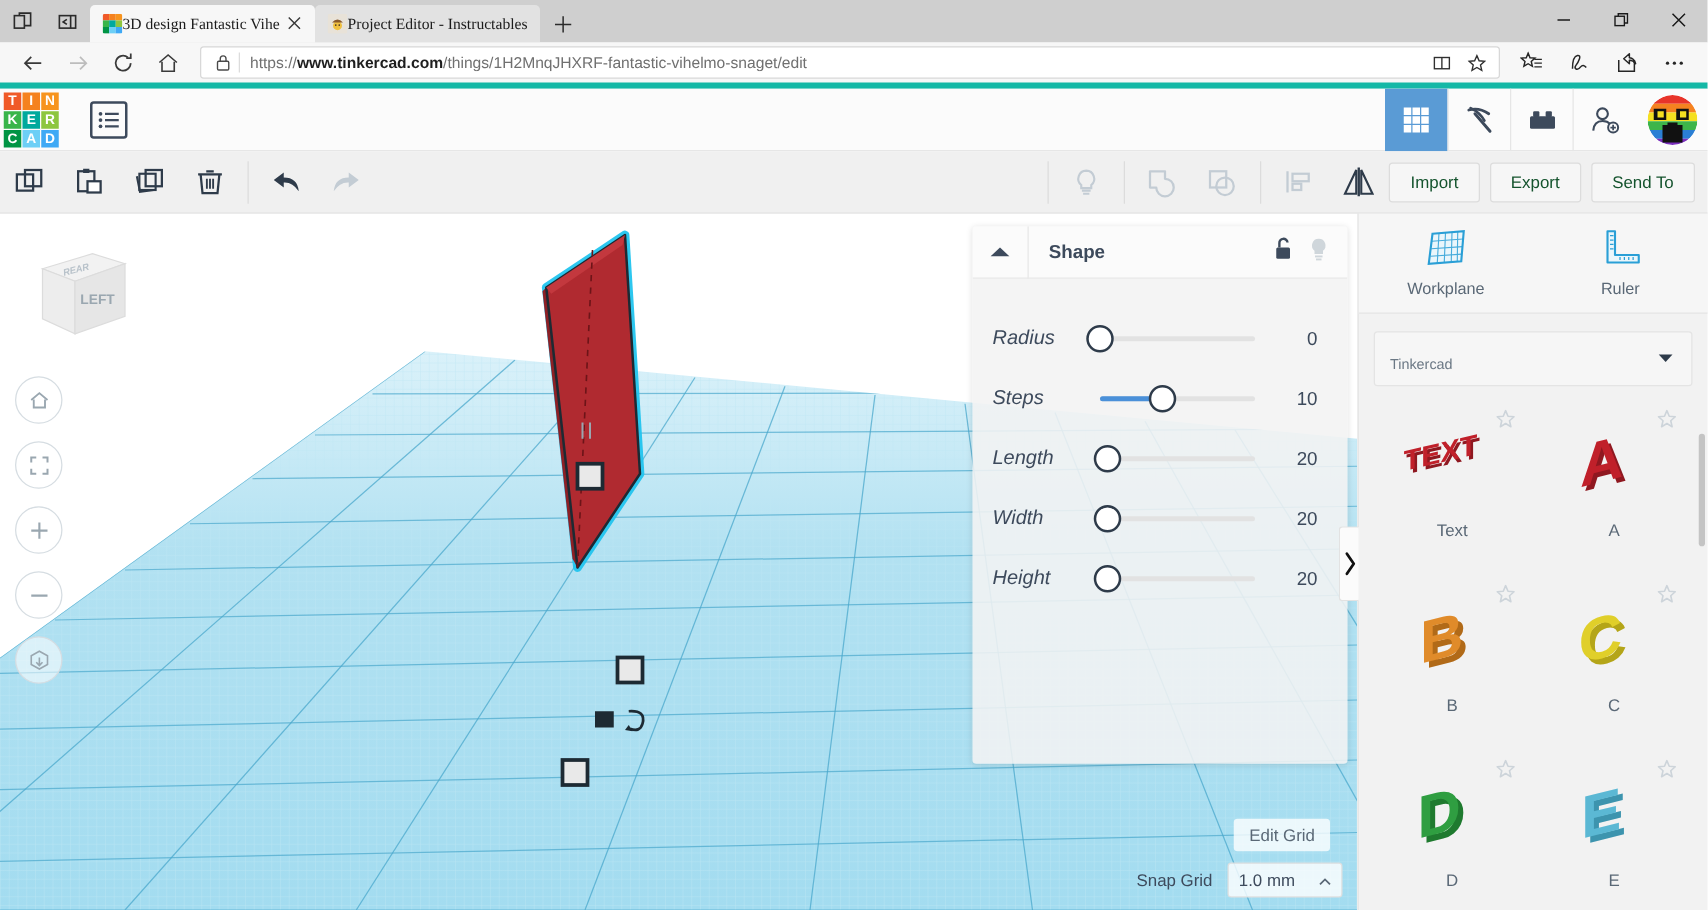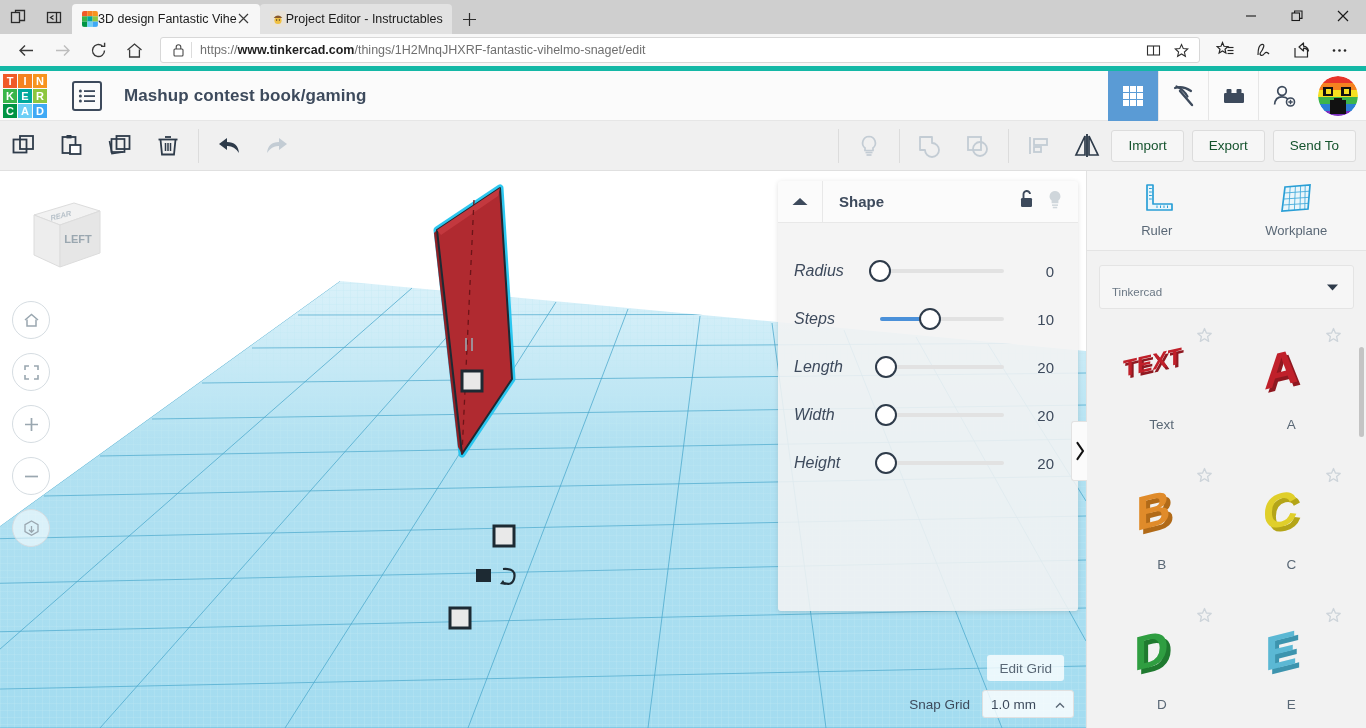--- a/index.html
+++ b/index.html
@@ -20,20 +20,21 @@
     width:36px; height:34px; display:flex; align-items:center; justify-content:center;
     color:#2b2b2b;
   }
   #tab-strip{ display:flex; align-items:flex-end; height:34px; }
   .tab{
     height:30px; display:flex; align-items:center; gap:0;
     padding:0 9px 0 10px; min-width:180px; max-width:200px;
     font-size:12.5px; color:#1b1b1b;
     border-top-left-radius:4px; border-top-right-radius:4px;
     position:relative;
+    font-family:Liberation Serif, serif;
   }
   .tab.active{ background:#f7f7f7; }
   .tab.inactive{ background:#e2e2e2; }
   .tab-favicon{ width:16px;height:16px;flex:0 0 16px; border-radius:2px; overflow:hidden; }
   .tab-title{
     flex:1 1 auto; white-space:nowrap; overflow:hidden;
     text-overflow:clip; font-size:12.5px;
   }
   .tab-close{ width:14px;height:14px;flex:0 0 14px; opacity:.85; }
   #new-tab-button{
@@ -401,21 +402,20 @@
     <svg width="18" height="14" viewBox="0 0 18 14">
       <circle cx="2.4" cy="2" r="1.5" fill="#3d4a5c"></circle>
         <rect x="6" y="1.2" width="11" height="1.8" fill="#3d4a5c"></rect>
       <circle cx="2.4" cy="7" r="1.5" fill="#3d4a5c"></circle>
         <rect x="6" y="6.2" width="11" height="1.8" fill="#3d4a5c"></rect>
       <circle cx="2.4" cy="12" r="1.5" fill="#3d4a5c"></circle>
         <rect x="6" y="11.2" width="11" height="1.8" fill="#3d4a5c"></rect>
     </svg>
   </div>
 
-  <div id="project-title">Mashup contest book/gaming</div>
 
   <div id="header-right">
     <div class="hdr-tile active">
       <svg width="26" height="26" viewBox="0 0 26 26">
         <rect x="3" y="3" width="6" height="6" fill="#fff"></rect>
           <rect x="10" y="3" width="6" height="6" fill="#fff"></rect>
           <rect x="17" y="3" width="6" height="6" fill="#fff"></rect>
         <rect x="3" y="10" width="6" height="6" fill="#fff"></rect>
           <rect x="10" y="10" width="6" height="6" fill="#fff"></rect>
           <rect x="17" y="10" width="6" height="6" fill="#fff"></rect>
@@ -759,49 +759,49 @@
 <div id="right-panel">
   <div id="panel-collapse-handle">
     <svg width="10" height="20" viewBox="0 0 10 20">
         <path d="M2.5 2 L8 10 L2.5 18" fill="none" stroke="#111" stroke-width="2.2" stroke-linecap="round" stroke-linejoin="round"></path>
       </svg>
   </div>
 
   <div id="tools-row">
     <div class="tool-card">
       <svg width="38" height="34" viewBox="0 0 38 34">
+        <polygon points="8,5 33,3 31,27 5,29" fill="#eaf6fb" stroke="#2a9fd6" stroke-width="1.7"></polygon>
+        <g stroke="#2a9fd6" stroke-width="0.9" opacity=".85">
+          <line x1="13.2" y1="4.6" x2="11.8" y2="28.4"></line>
+          <line x1="18.4" y1="4.2" x2="17.4" y2="27.9"></line>
+          <line x1="23.6" y1="3.8" x2="23" y2="27.4"></line>
+          <line x1="28.2" y1="3.4" x2="27.8" y2="27"></line>
+          <line x1="7.5" y1="11" x2="32.5" y2="9.2"></line>
+          <line x1="7" y1="17" x2="32" y2="15.3"></line>
+          <line x1="6.4" y1="23" x2="31.5" y2="21.3"></line>
+        </g>
+      </svg>
+      <span class="tool-card-label">Workplane</span>
+    </div>
+    <div class="tool-card">
+      <svg width="38" height="34" viewBox="0 0 38 34">
         <path d="M9 3 H15 V22 H34 V28 H9 Z" fill="#eaf6fb" stroke="#2a9fd6" stroke-width="1.7" stroke-linejoin="round"></path>
         <g stroke="#2a9fd6" stroke-width="1">
           <line x1="11" y1="6.5" x2="13.8" y2="6.5"></line>
             <line x1="11" y1="10" x2="13.8" y2="10"></line>
           <line x1="11" y1="13.5" x2="13.8" y2="13.5"></line>
             <line x1="11" y1="17" x2="13.8" y2="17"></line>
           <line x1="19" y1="23.5" x2="19" y2="26"></line>
             <line x1="22.5" y1="23.5" x2="22.5" y2="26"></line>
           <line x1="26" y1="23.5" x2="26" y2="26"></line>
             <line x1="29.5" y1="23.5" x2="29.5" y2="26"></line>
         </g>
       </svg>
       <span class="tool-card-label">Ruler</span>
     </div>
-    <div class="tool-card">
-      <svg width="38" height="34" viewBox="0 0 38 34">
-        <polygon points="8,5 33,3 31,27 5,29" fill="#eaf6fb" stroke="#2a9fd6" stroke-width="1.7"></polygon>
-        <g stroke="#2a9fd6" stroke-width="0.9" opacity=".85">
-          <line x1="13.2" y1="4.6" x2="11.8" y2="28.4"></line>
-          <line x1="18.4" y1="4.2" x2="17.4" y2="27.9"></line>
-          <line x1="23.6" y1="3.8" x2="23" y2="27.4"></line>
-          <line x1="28.2" y1="3.4" x2="27.8" y2="27"></line>
-          <line x1="7.5" y1="11" x2="32.5" y2="9.2"></line>
-          <line x1="7" y1="17" x2="32" y2="15.3"></line>
-          <line x1="6.4" y1="23" x2="31.5" y2="21.3"></line>
-        </g>
-      </svg>
-      <span class="tool-card-label">Workplane</span>
-    </div>
   </div>
 
   <div id="library-select">
     <div id="library-vendor">Tinkercad</div>
     <span id="library-caret">
       <svg width="13" height="9" viewBox="0 0 13 9">
           <path d="M1 1.5 L6.5 7.5 L12 1.5 Z" fill="#2e3b4a"></path>
         </svg>
     </span>
   </div>

